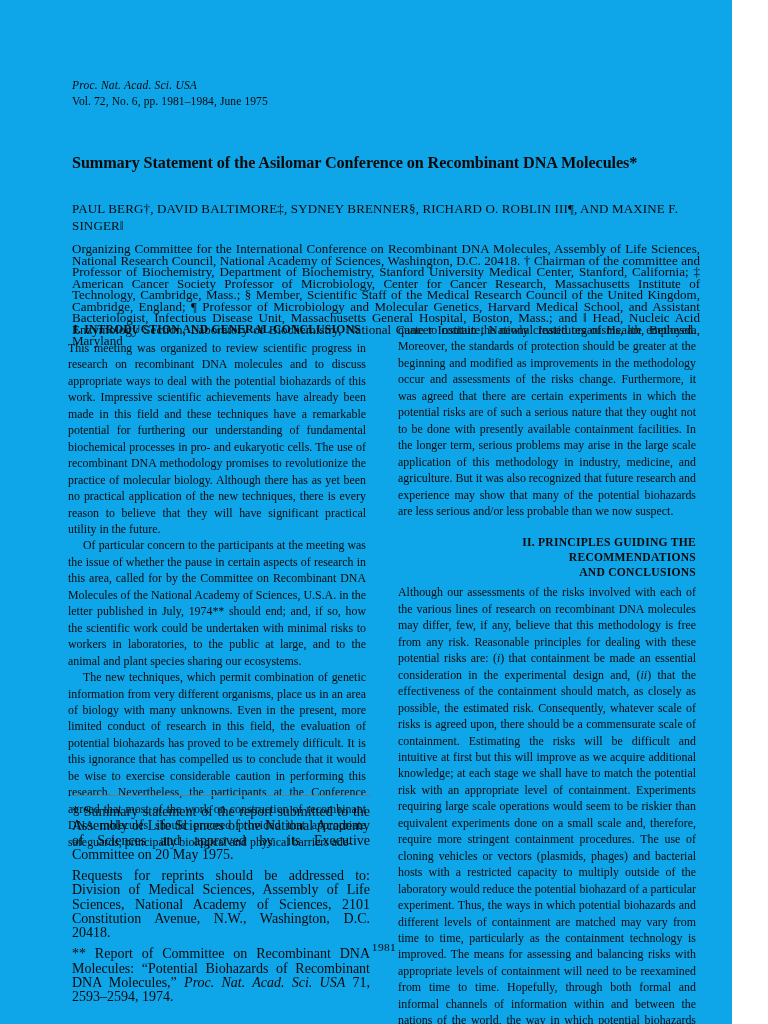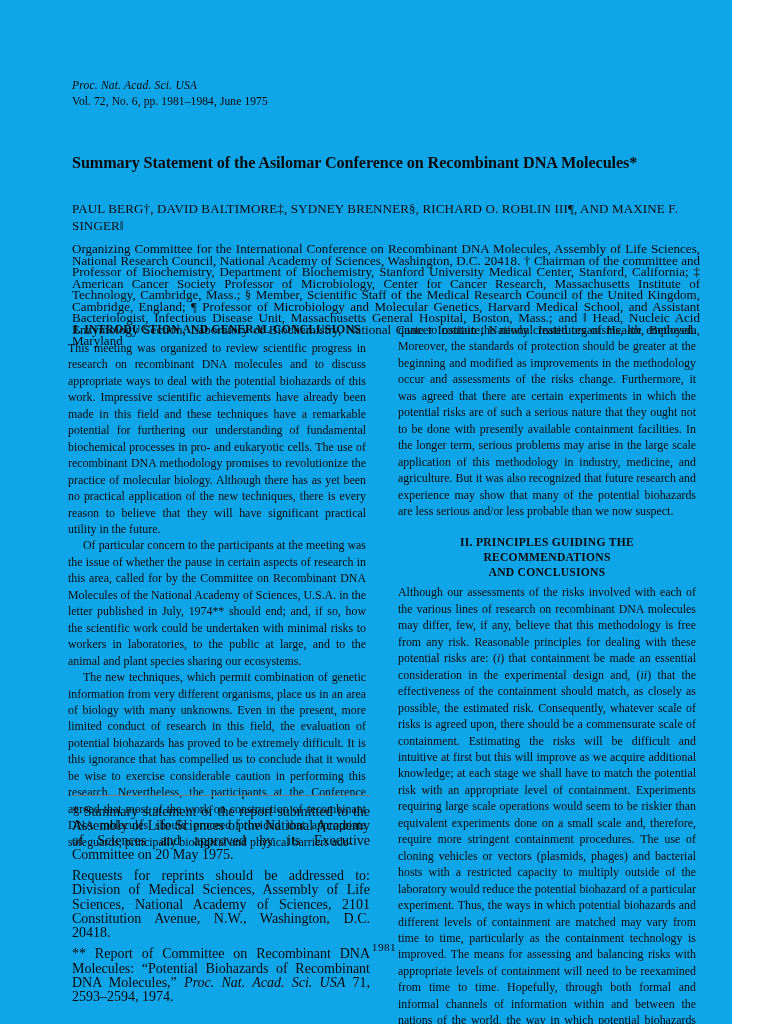--- a/index.html
+++ b/index.html
@@ -87,21 +87,21 @@
     font-size: 11.6px;
     text-align: center;
     letter-spacing: 0.25px;
     margin: 0 0 3px 0;
     line-height: 15px;
   }
   .sec-head.second {
     margin-top: 16px;
     margin-bottom: 4px;
   }
-  .sec-head .l2 { display: block; }
+  .sec-head .l2 { display: block; text-align: right; }
 
   p.body-p {
     margin: 0;
     text-indent: 0;
   }
   p.body-p.indent {
     text-indent: 15px;
   }
   .it { font-style: italic; }
 

